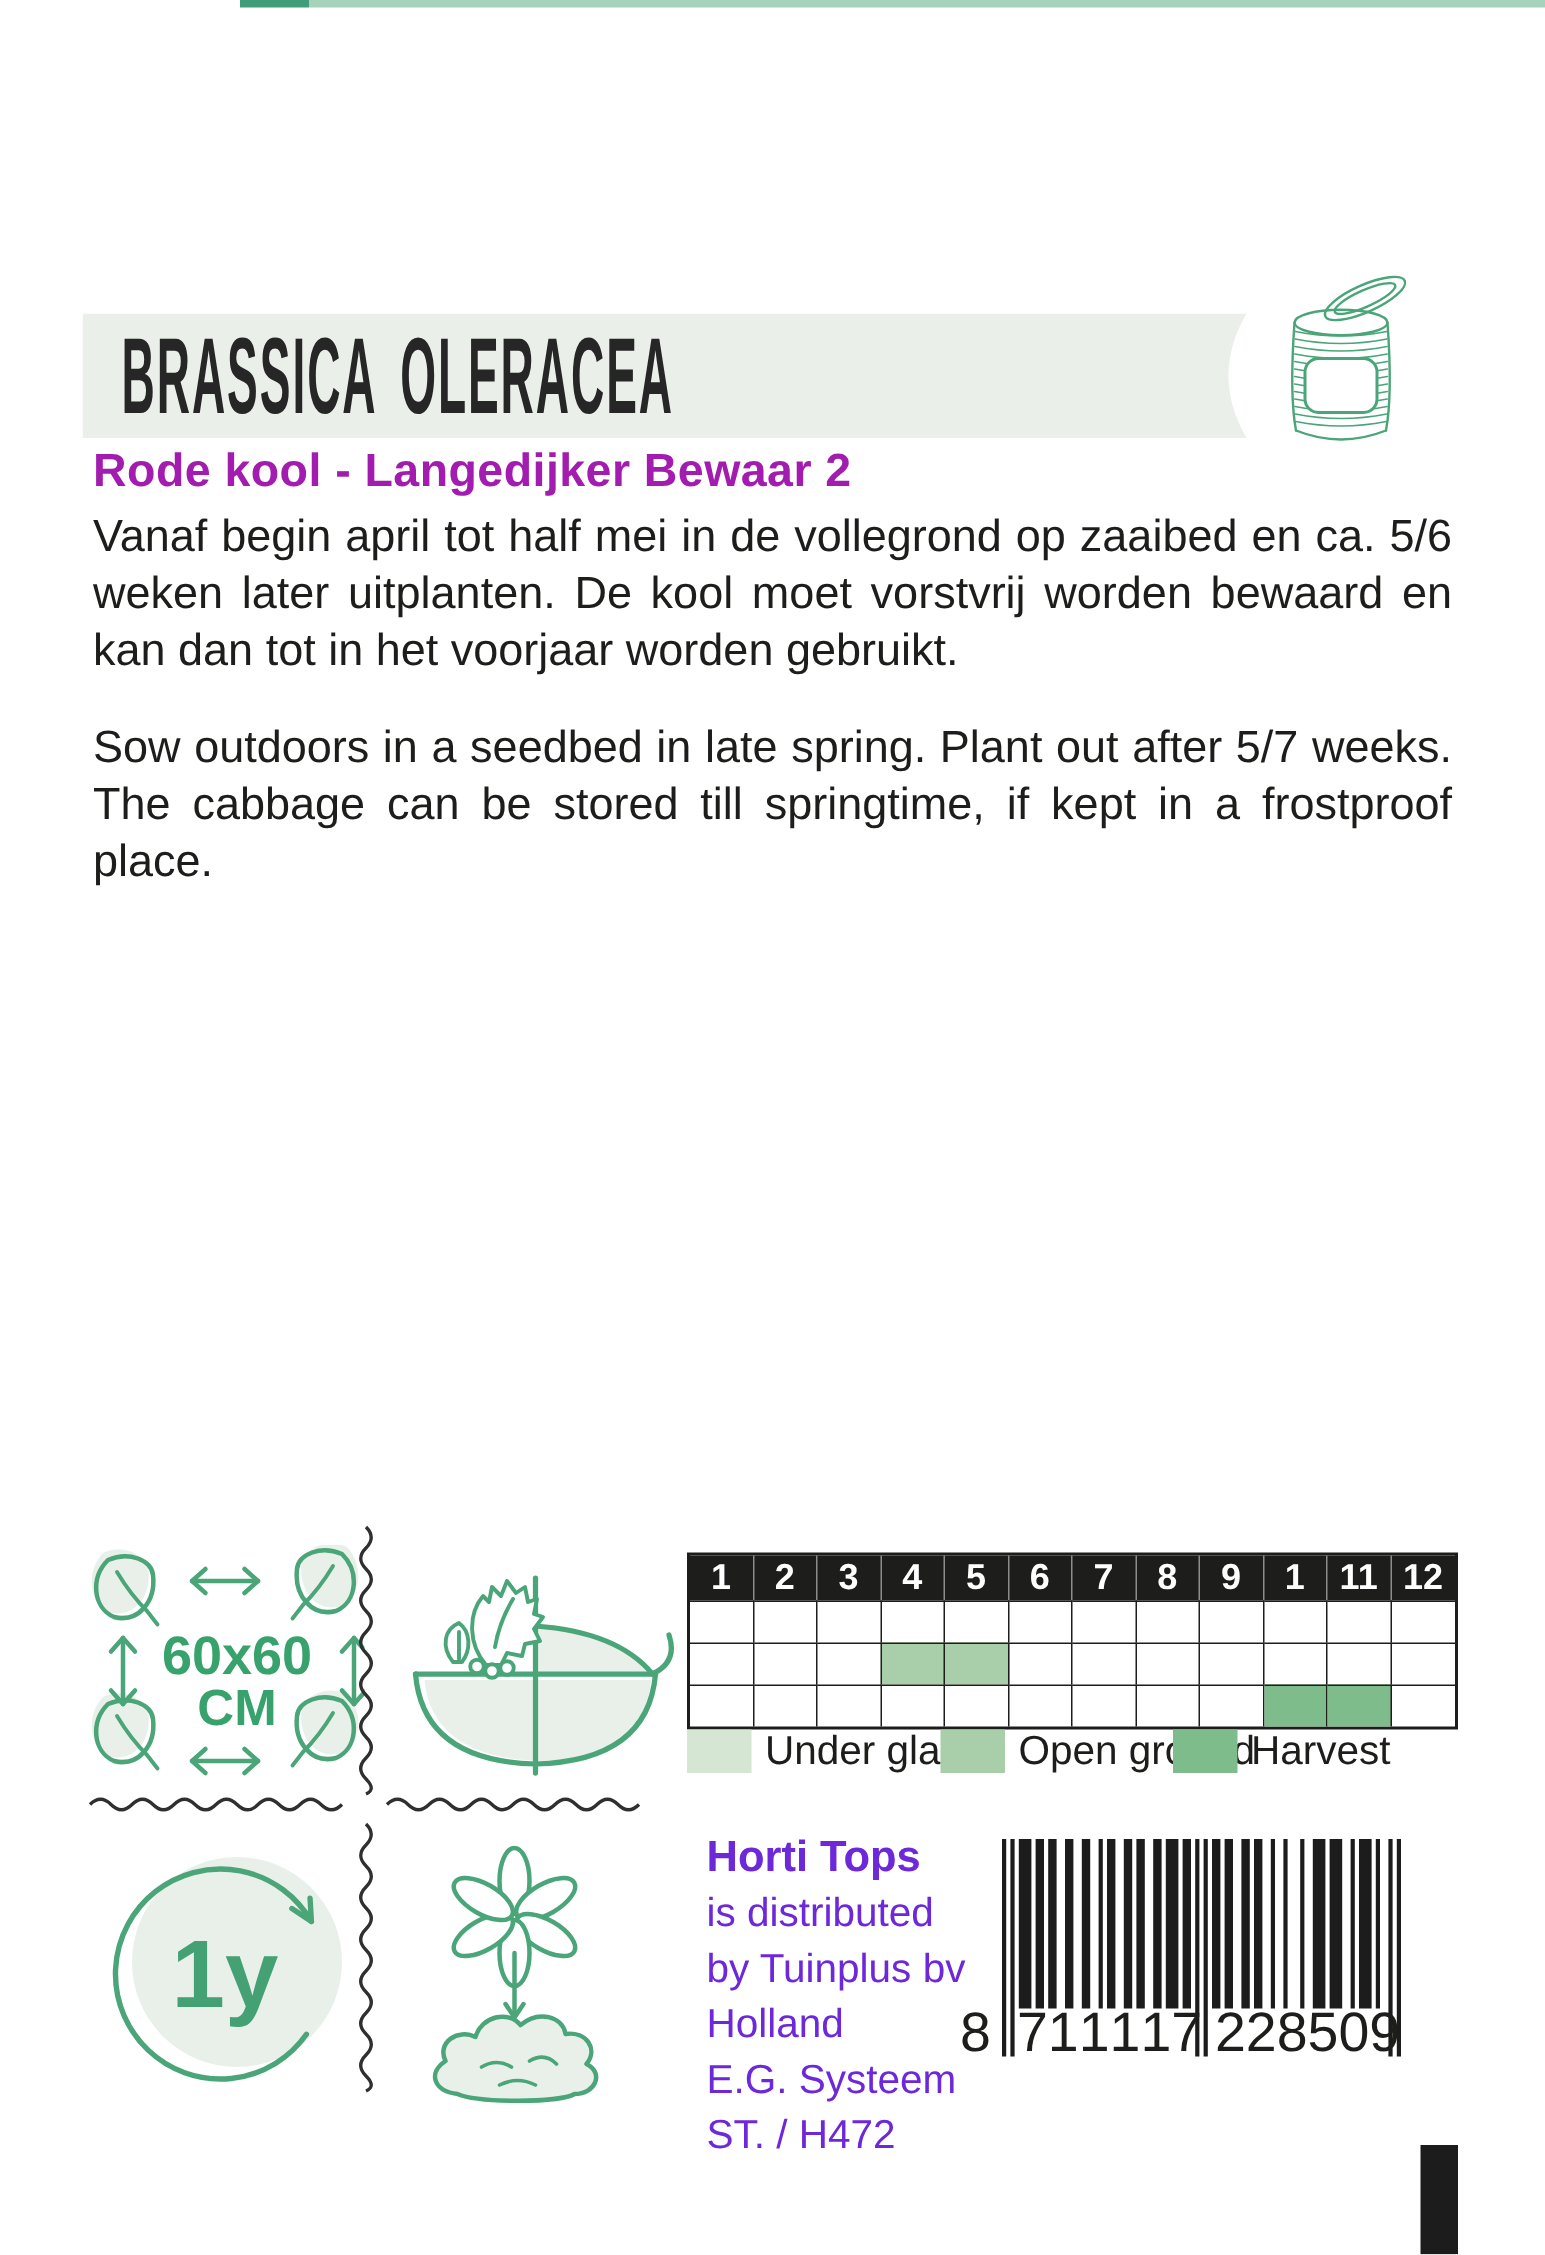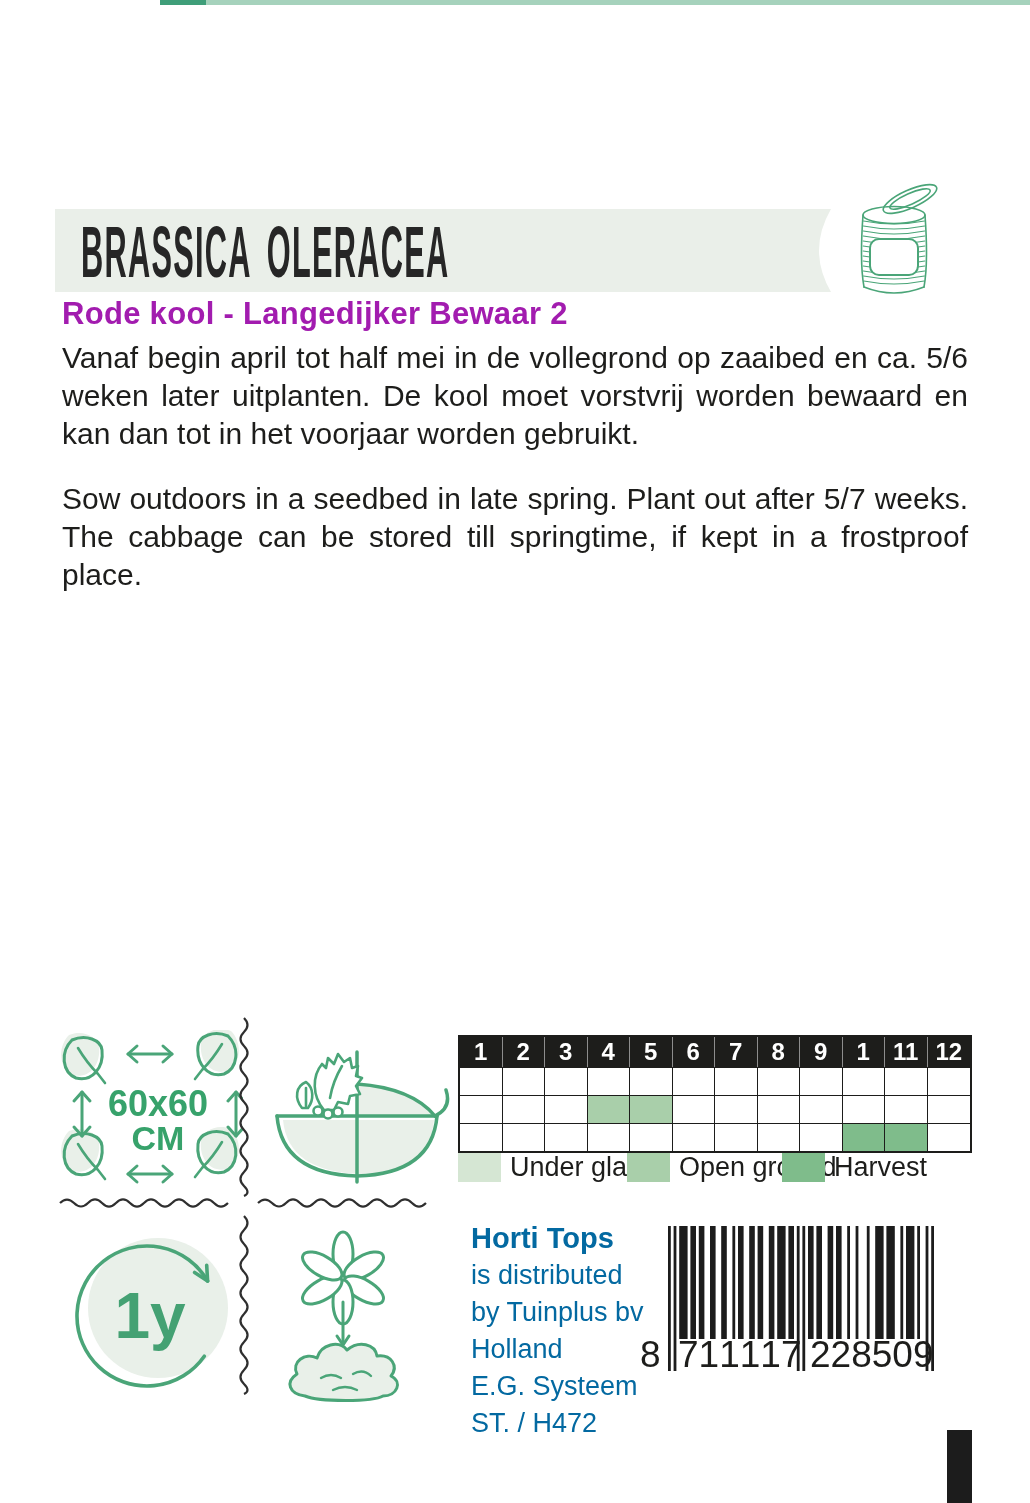--- a/index.html
+++ b/index.html
@@ -35,21 +35,21 @@
   .cal-c{height:28px;border-right:1.5px solid #1d1d1b;border-top:1.5px solid #1d1d1b;box-sizing:border-box;}
   .cal-c.last{border-right:none;}
 
   .legend{position:absolute;left:458px;top:1152px;width:540px;height:32px;}
   .legend-item{position:absolute;top:0;display:flex;align-items:center;}
   .swatch{display:inline-block;width:43px;height:29px;margin-right:9px;}
   .legend-label{font-size:27px;color:#1d1d1b;}
 
   
   .dist{position:absolute;left:471px;top:1220px;}
-  .dist-line{font-size:27px;line-height:37px;color:#0369a1;}
+  .dist-line{font-size:27px;line-height:37px;color:#6d28d9;}
   .dist-line.first{font-weight:700;font-size:29px;}
 
   
   .barcode{position:absolute;left:646px;top:1226px;width:330px;height:160px;}
   .barcode-lead{position:absolute;left:-6px;top:108px;font-size:37px;color:#1d1d1b;}
   .bc-digits{position:absolute;top:108px;display:flex;justify-content:space-between;
              font-size:37px;color:#1d1d1b;}
   .bc-g1{left:32px;width:114px;}
   .bc-g2{left:164px;width:114px;}
 

